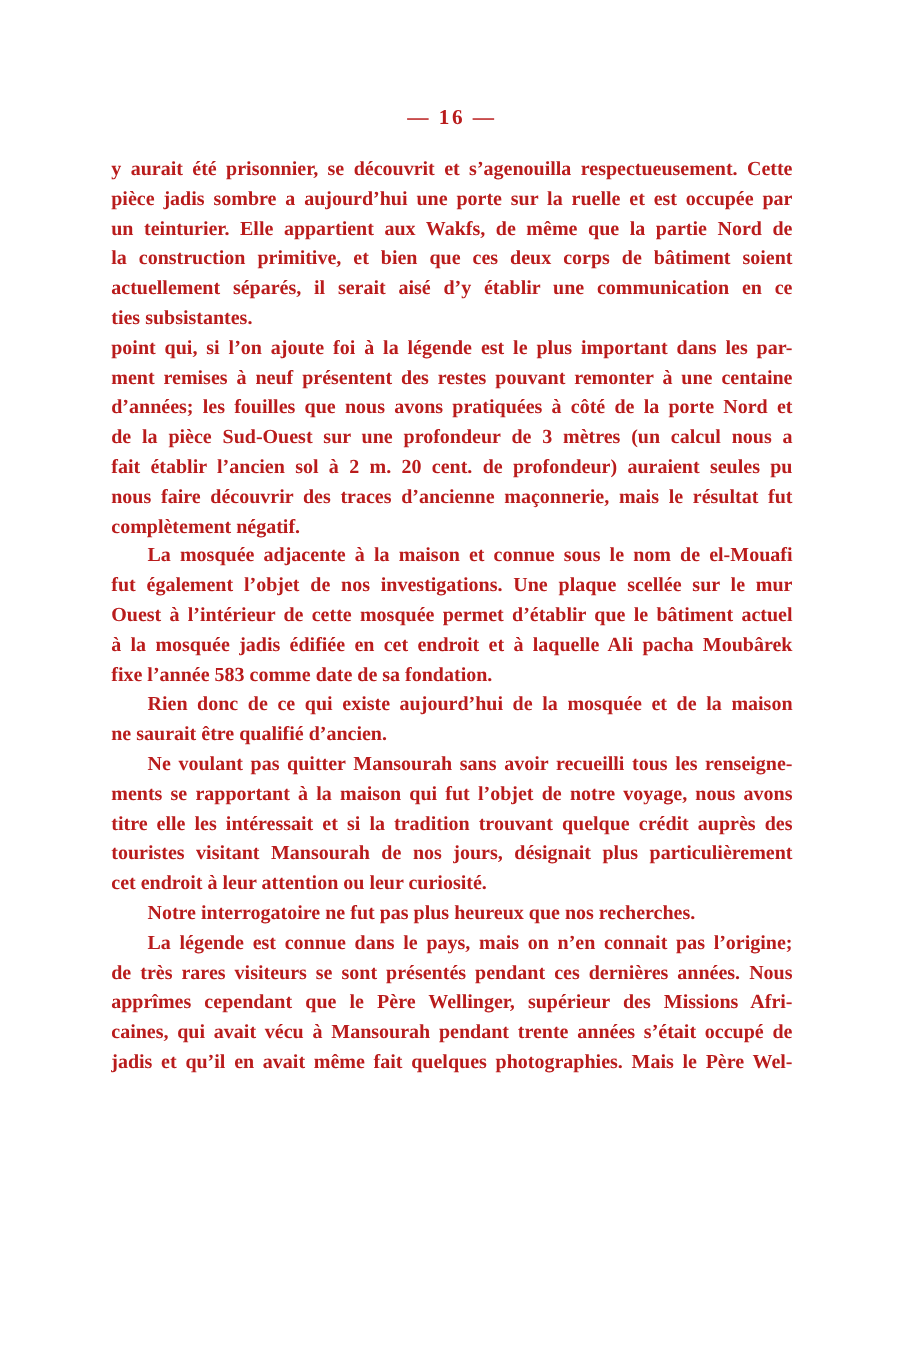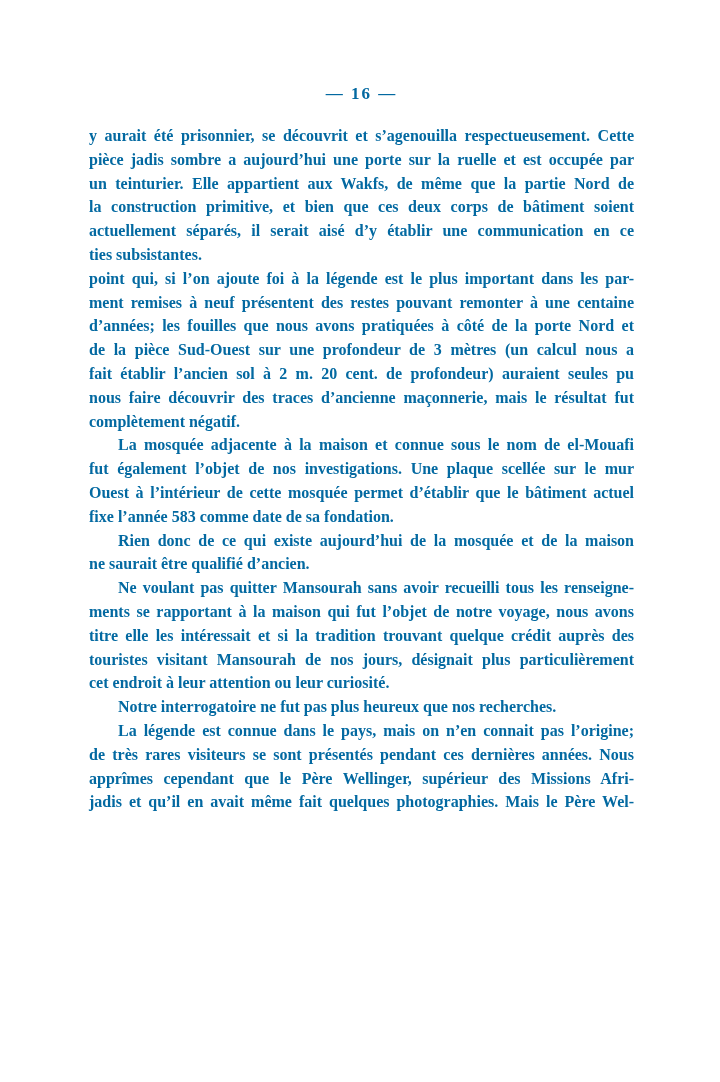--- a/index.html
+++ b/index.html
@@ -6,21 +6,21 @@
     margin: 0;
     padding: 0;
     background: #ffffff;
   }
   .page {
     position: relative;
     width: 664px;
     height: 1082px;
     background: #ffffff;
     font-family: "Liberation Serif", "DejaVu Serif", serif;
-    color: #0369a1;
+    color: #b91c1c;
     overflow: hidden;
   }
   .page-number {
     position: absolute;
     top: 84px;
     left: 89px;
     width: 545px;
     text-align: center;
     font-size: 17px;
     font-weight: 700;
@@ -62,27 +62,29 @@
       <div class="line">point qui, si l’on ajoute foi à la légende est le plus important dans les par-</div>
       <div class="line">ment remises à neuf présentent des restes pouvant remonter à une centaine</div>
       <div class="line">d’années; les fouilles que nous avons pratiquées à côté de la porte Nord et</div>
       <div class="line">de la pièce Sud-Ouest sur une profondeur de 3 mètres (un calcul nous a</div>
       <div class="line">fait établir l’ancien sol à 2 m. 20 cent. de profondeur) auraient seules pu</div>
       <div class="line">nous faire découvrir des traces d’ancienne maçonnerie, mais le résultat fut</div>
       <div class="line last">complètement négatif.</div>
       <div class="line indent">La mosquée adjacente à la maison et connue sous le nom de el-Mouafi</div>
       <div class="line">fut également l’objet de nos investigations. Une plaque scellée sur le mur</div>
       <div class="line">Ouest à l’intérieur de cette mosquée permet d’établir que le bâtiment actuel</div>
+      <div class="line">à la mosquée jadis édifiée en cet endroit et à laquelle Ali pacha Moubârek</div>
       <div class="line last">fixe l’année 583 comme date de sa fondation.</div>
       <div class="line indent">Rien donc de ce qui existe aujourd’hui de la mosquée et de la maison</div>
       <div class="line last">ne saurait être qualifié d’ancien.</div>
       <div class="line indent">Ne voulant pas quitter Mansourah sans avoir recueilli tous les renseigne-</div>
       <div class="line">ments se rapportant à la maison qui fut l’objet de notre voyage, nous avons</div>
       <div class="line">titre elle les intéressait et si la tradition trouvant quelque crédit auprès des</div>
       <div class="line">touristes visitant Mansourah de nos jours, désignait plus particulièrement</div>
       <div class="line last">cet endroit à leur attention ou leur curiosité.</div>
       <div class="line last indent">Notre interrogatoire ne fut pas plus heureux que nos recherches.</div>
       <div class="line indent">La légende est connue dans le pays, mais on n’en connait pas l’origine;</div>
       <div class="line">de très rares visiteurs se sont présentés pendant ces dernières années. Nous</div>
       <div class="line">apprîmes cependant que le Père Wellinger, supérieur des Missions Afri-</div>
+      <div class="line">caines, qui avait vécu à Mansourah pendant trente années s’était occupé de</div>
       <div class="line">jadis et qu’il en avait même fait quelques photographies. Mais le Père Wel-</div>
     </div>
 </div>
 
 </body></html>

